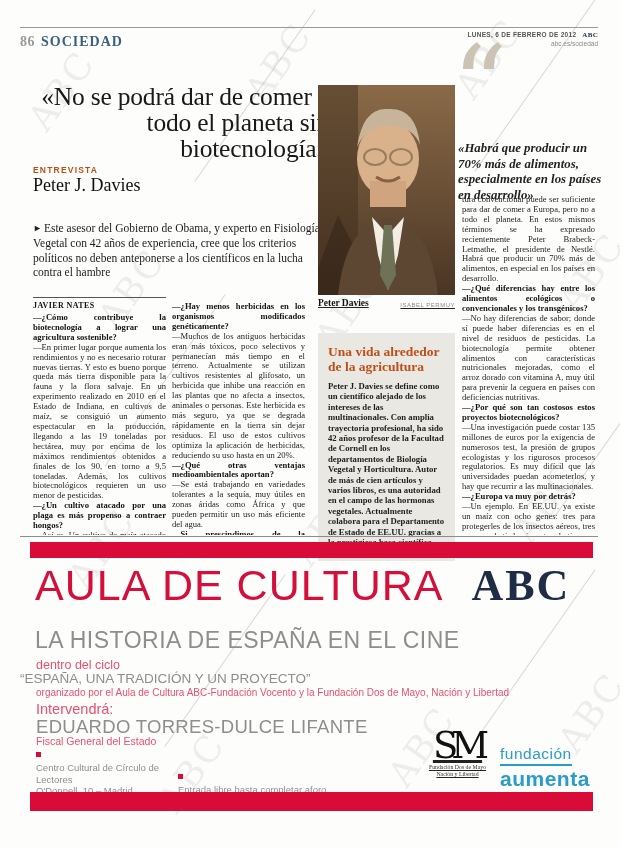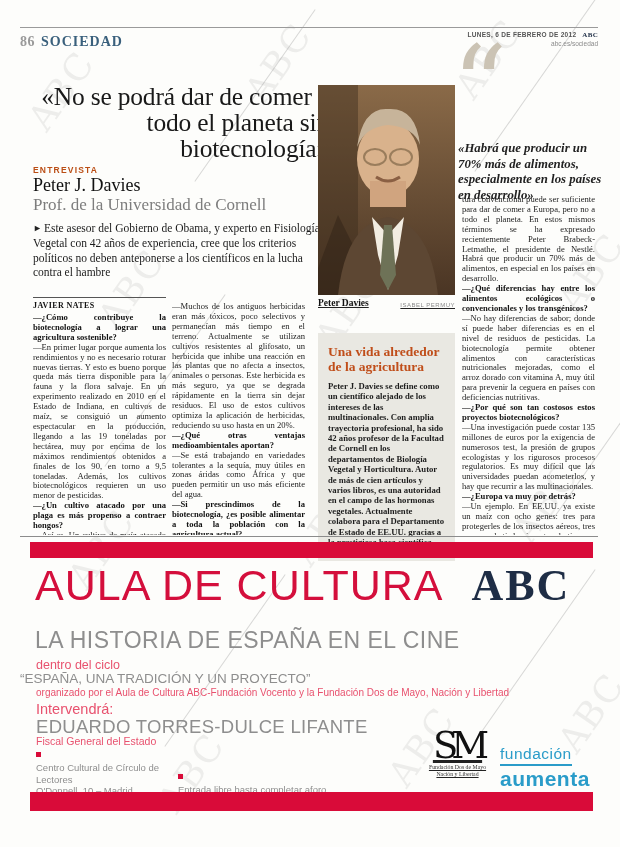--- a/index.html
+++ b/index.html
@@ -127,21 +127,20 @@
   <div class="dateblock z">
     <div class="dateline">
       <span>LUNES, 6 DE FEBRERO DE 2012</span><span class="brand">ABC</span>
     </div>
     <div class="siteurl">abc.es/sociedad</div>
   </div>
 
   <h1 class="abs headline z">«No se podrá dar de comer a todo el planeta sin biotecnología»</h1>
   <div class="abs kicker z">ENTREVISTA</div>
   <div class="abs author z">Peter J. Davies</div>
-  <div class="abs author-title z">Prof. de la Universidad de Cornell</div>
   <p class="abs lead z">
     <span class="arrow">►</span><span>Este asesor del Gobierno de Obama, y experto en Fisiología Vegetal con 42 años de experiencia, cree que los criterios políticos no deben anteponerse a los científicos en la lucha contra el hambre</span>
   </p>
 
   <figure class="abs photo z">
     <svg width="137" height="210" viewBox="0 0 137 210">
       <defs>
         <linearGradient id="bg" x1="0" y1="0" x2="0" y2="1">
           <stop offset="0" stop-color="#8a6a48"></stop>
             <stop offset="1" stop-color="#4a3524"></stop>
@@ -171,20 +170,21 @@
 
   <div class="abs byline-rule z"></div>
   <div class="abs byline z">JAVIER NATES</div>
   <div class="abs col col1 z">
       <p class="para q">—¿Cómo contribuye la biotecnología a lograr una agricultura sostenible?</p>
       <p class="para a">—En primer lugar porque aumenta los rendimientos y no es necesario roturar nuevas tierras. Y esto es bueno porque queda más tierra disponible para la fauna y la flora salvaje. En un experimento realizado en 2010 en el Estado de Indiana, en cultivos de maíz, se consiguió un aumento espectacular en la producción, llegando a las 19 toneladas por hectárea, muy por encima de los máximos rendimientos obtenidos a finales de los 90, en torno a 9,5 toneladas. Además, los cultivos biotecnológicos requieren un uso menor de pesticidas.</p>
       <p class="para q">—¿Un cultivo atacado por una plaga es más propenso a contraer hongos?</p>
       <p class="para a">—Así es. Un cultivo de maíz atacado por el taladro es más propenso a contraer hongos, que pueden producir toxinas cancerígenas.</p>
     </div>
   <div class="abs col col2 z">
+      <p class="para q">—¿Hay menos herbicidas en los organismos modificados genéticamente?</p>
       <p class="para a">—Muchos de los antiguos herbicidas eran más tóxicos, poco selectivos y permanecían más tiempo en el terreno. Actualmente se utilizan cultivos resistentes al glifosato, un herbicida que inhibe una reacción en las plantas que no afecta a insectos, animales o personas. Este herbicida es más seguro, ya que se degrada rápidamente en la tierra sin dejar residuos. El uso de estos cultivos optimiza la aplicación de herbicidas, reduciendo su uso hasta en un 20%.</p>
       <p class="para q">—¿Qué otras ventajas medioambientales aportan?</p>
       <p class="para a">—Se está trabajando en variedades tolerantes a la sequía, muy útiles en zonas áridas como África y que pueden permitir un uso más eficiente del agua.</p>
       <p class="para q">—Si prescindimos de la biotecnología, ¿es posible alimentar a toda la población con la agricultura actual?</p>
     </div>
   <div class="abs col col4 z">
       <p class="para a">tura convencional puede ser suficiente para dar de comer a Europa, pero no a todo el planeta. En estos mismos términos se ha expresado recientemente Peter Brabeck-Letmathe, el presidente de Nestlé. Habrá que producir un 70% más de alimentos, en especial en los países en desarrollo.</p>
       <p class="para q">—¿Qué diferencias hay entre los alimentos ecológicos o convencionales y los transgénicos?</p>
       <p class="para a">—No hay diferencias de sabor; donde sí puede haber diferencias es en el nivel de residuos de pesticidas. La biotecnología permite obtener alimentos con características nutricionales mejoradas, como el arroz dorado con vitamina A, muy útil para prevenir la ceguera en países con deficiencias nutritivas.</p>
       <p class="para q">—¿Por qué son tan costosos estos proyectos biotecnológicos?</p>

